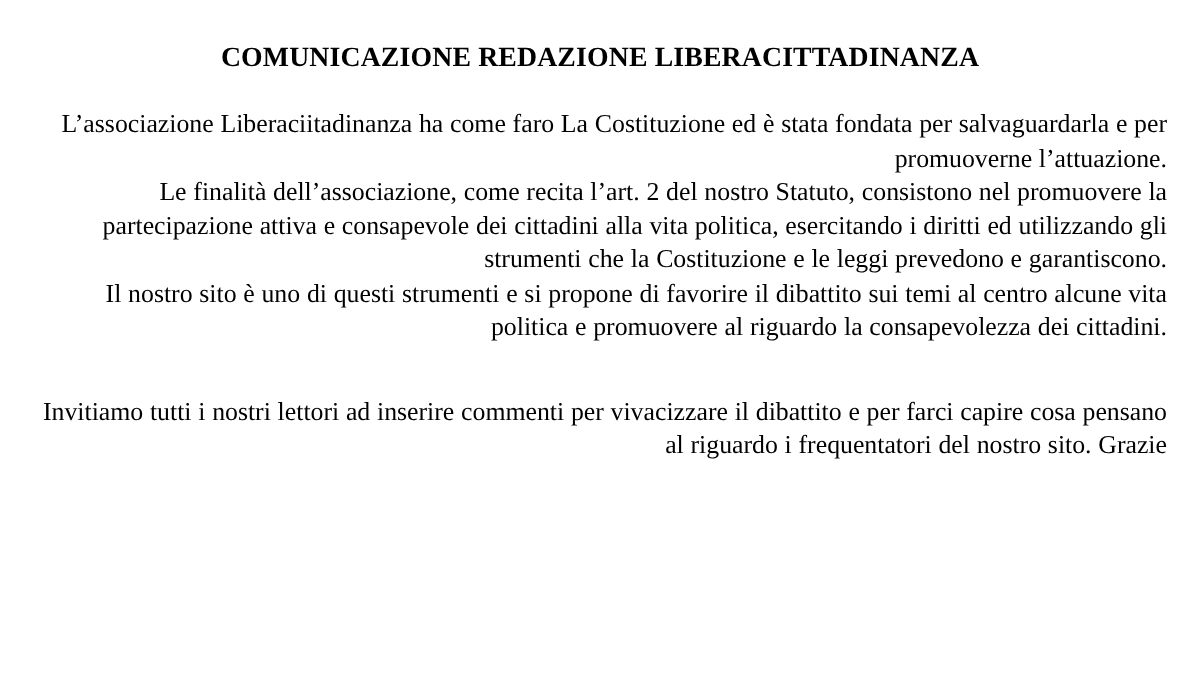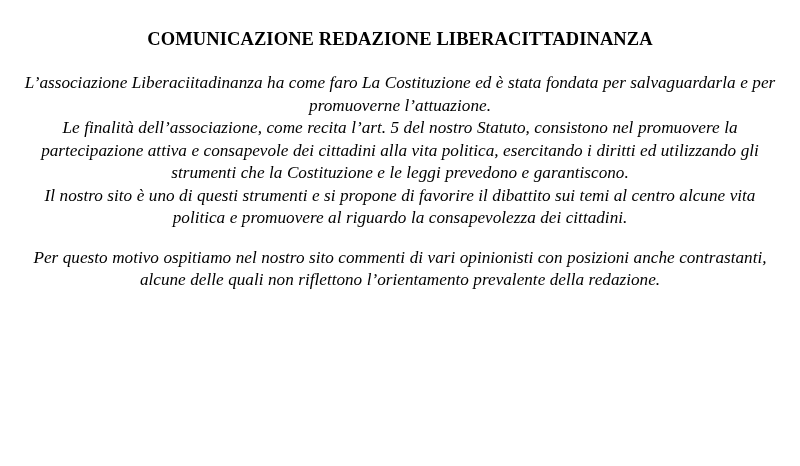--- a/index.html
+++ b/index.html
@@ -26,42 +26,41 @@
     font-weight: bold;
     font-size: 18.5px;
     letter-spacing: 0.1px;
     margin: 0 0 22px 0;
     line-height: 1.2;
   }
   .para {
     font-size: 17.2px;
     line-height: 1.31;
     margin: 0;
-    text-align: center;
+    text-align: right;
     word-spacing: 0.2px;
-    font-style: italic;
   }
   .gap {
     height: 17px;
   }
 </style>
 </head>
 <body>
 
 <div class="page">
 
   <h1 class="doc-title">COMUNICAZIONE REDAZIONE LIBERACITTADINANZA</h1>
 
   <p class="para">L’associazione Liberaciitadinanza ha come faro La Costituzione ed è stata fondata per salvaguardarla e per promuoverne l’attuazione.</p>
 
-  <p class="para">Le finalità dell’associazione, come recita l’art. 5 del nostro Statuto, consistono nel promuovere la partecipazione attiva e consapevole dei cittadini alla vita politica, esercitando i diritti ed utilizzando gli strumenti che la Costituzione e le leggi prevedono e garantiscono.</p>
+  <p class="para">Le finalità dell’associazione, come recita l’art. 2 del nostro Statuto, consistono nel promuovere la partecipazione attiva e consapevole dei cittadini alla vita politica, esercitando i diritti ed utilizzando gli strumenti che la Costituzione e le leggi prevedono e garantiscono.</p>
 
   <p class="para">Il nostro sito è uno di questi strumenti e si propone di favorire il dibattito sui temi al centro alcune  vita politica e promuovere al riguardo la consapevolezza dei cittadini.</p>
 
   <div class="gap"></div>
 
-  <p class="para">Per questo motivo ospitiamo nel nostro sito commenti di vari opinionisti con posizioni anche contrastanti, alcune delle quali  non riflettono l’orientamento prevalente della redazione.</p>
 
 
   <div class="gap"></div>
 
+  <p class="para">Invitiamo tutti i nostri lettori ad inserire commenti per vivacizzare il dibattito e per farci capire cosa pensano al riguardo i frequentatori del nostro sito. Grazie</p>
 
 </div>
 
 </body></html>

